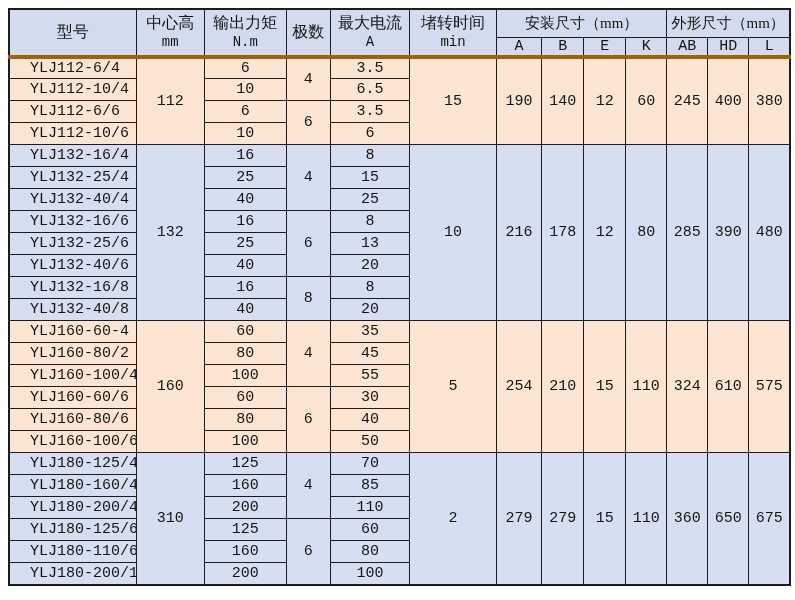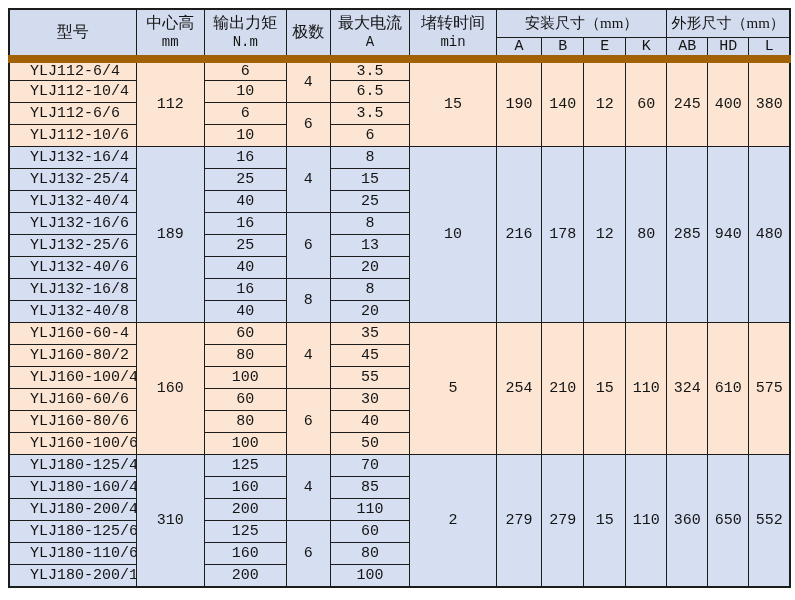--- a/index.html
+++ b/index.html
@@ -26,21 +26,21 @@
     vertical-align: middle;
     padding: 0;
     color: #141414;
     font-weight: normal;
     font-size: 15px;
     font-family: "Liberation Mono", "DejaVu Sans Mono", monospace;
     overflow: hidden;
     white-space: nowrap;
   }
   thead th { background: #d3dcef; }
-  thead { border-bottom: 8px solid #a16207; }
+  thead { border-bottom: 4px solid #a16207; }
   tr.hrow1 { height: 28px; }
   tr.hrow2 { height: 19px; }
   tbody tr { height: 22px; }
   .h-cn   { font-size: 16px; line-height: 20px; font-family: Liberation Mono, monospace; }
   .h-unit { font-size: 14px; line-height: 16px; }
   .h-one  { font-size: 16px; font-family: "Liberation Sans", sans-serif; }
   .h-span { font-size: 15px; font-family: Liberation Serif, serif; }
   tbody tr.peach td { background: #fce6d3; }
   tbody tr.blue  td { background: #d6def1; }
   td.model {
@@ -137,31 +137,31 @@
           <td rowspan="2">6</td>
           <td>3.5</td>
         </tr>
         <tr class="peach">
           <td class="model">YLJ112-10/6</td>
           <td>10</td>
           <td>6</td>
         </tr>
         <tr class="blue">
           <td class="model">YLJ132-16/4</td>
-          <td rowspan="8">189</td>
+          <td rowspan="8">132</td>
           <td>16</td>
           <td rowspan="3">4</td>
           <td>8</td>
           <td rowspan="8">10</td>
           <td rowspan="8">216</td>
           <td rowspan="8">178</td>
           <td rowspan="8">12</td>
           <td rowspan="8">80</td>
           <td rowspan="8">285</td>
-          <td rowspan="8">940</td>
+          <td rowspan="8">390</td>
           <td rowspan="8">480</td>
         </tr>
         <tr class="blue">
           <td class="model">YLJ132-25/4</td>
           <td>25</td>
           <td>15</td>
         </tr>
         <tr class="blue">
           <td class="model">YLJ132-40/4</td>
           <td>40</td>
@@ -241,21 +241,21 @@
           <td>125</td>
           <td rowspan="3">4</td>
           <td>70</td>
           <td rowspan="6">2</td>
           <td rowspan="6">279</td>
           <td rowspan="6">279</td>
           <td rowspan="6">15</td>
           <td rowspan="6">110</td>
           <td rowspan="6">360</td>
           <td rowspan="6">650</td>
-          <td rowspan="6">552</td>
+          <td rowspan="6">675</td>
         </tr>
         <tr class="blue">
           <td class="model">YLJ180-160/4</td>
           <td>160</td>
           <td>85</td>
         </tr>
         <tr class="blue">
           <td class="model">YLJ180-200/4</td>
           <td>200</td>
           <td>110</td>

